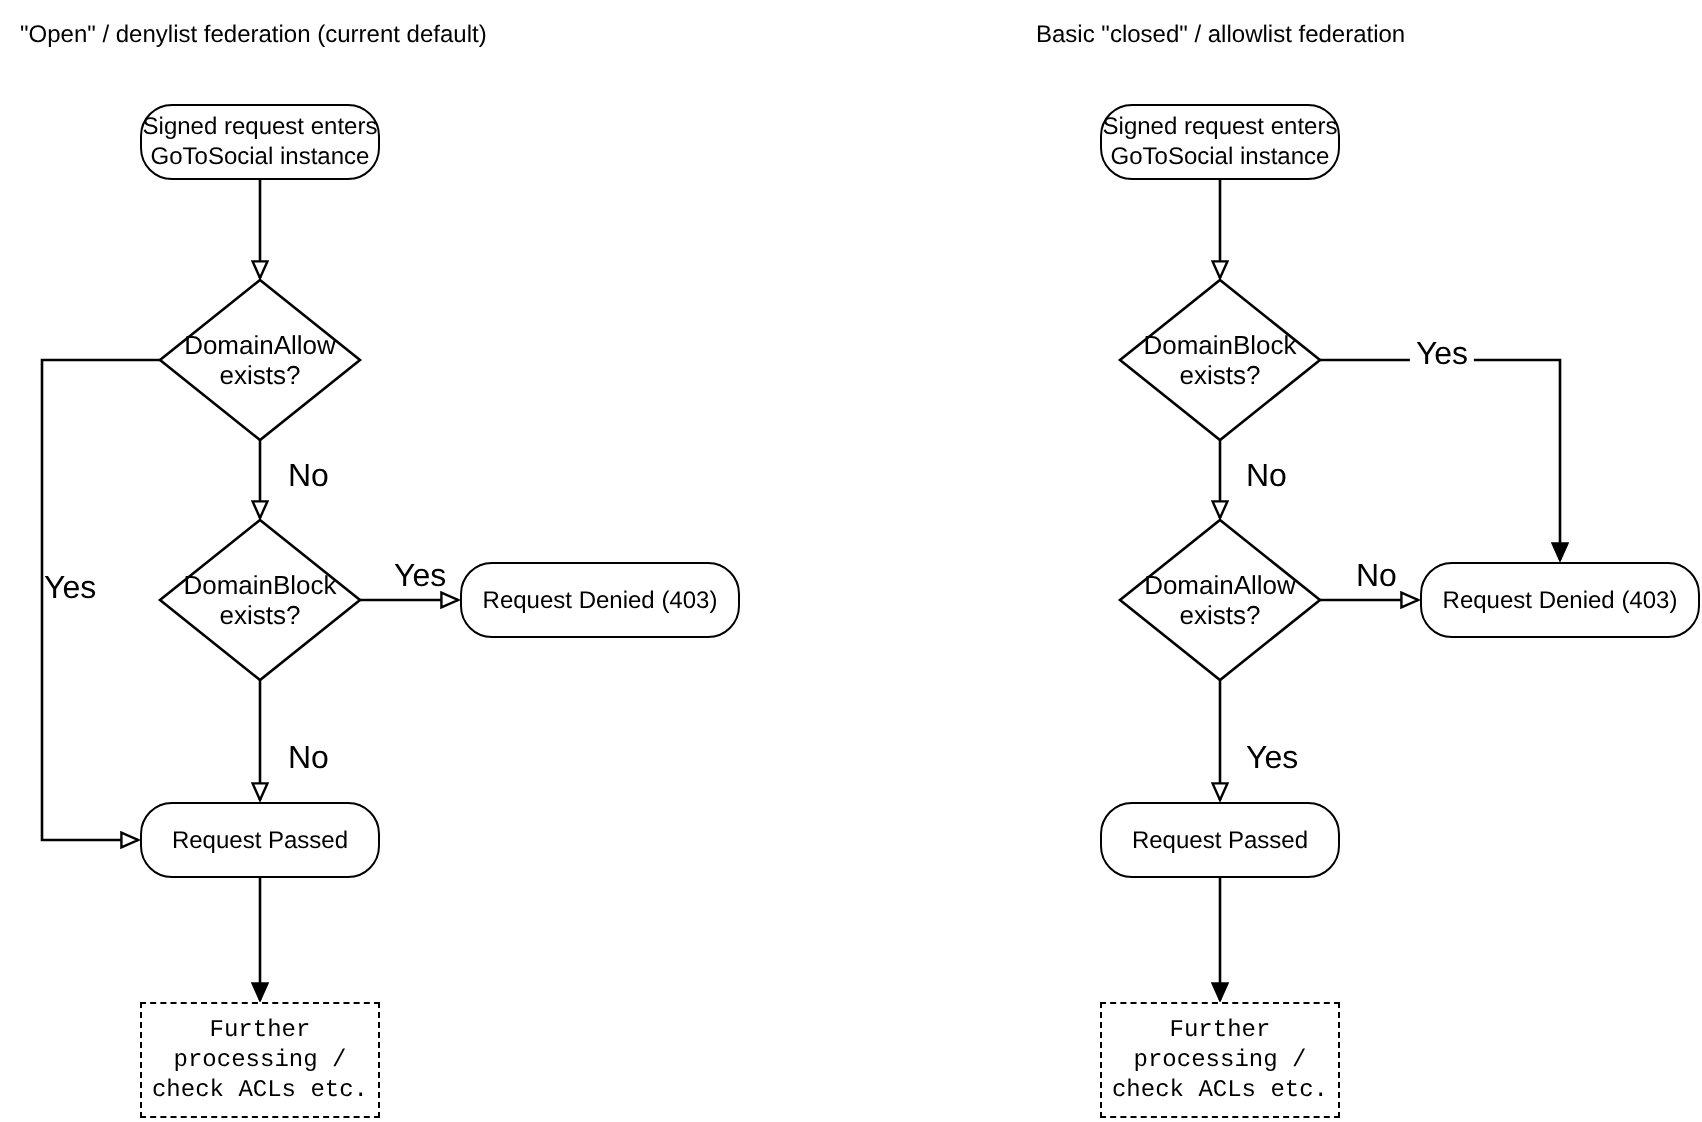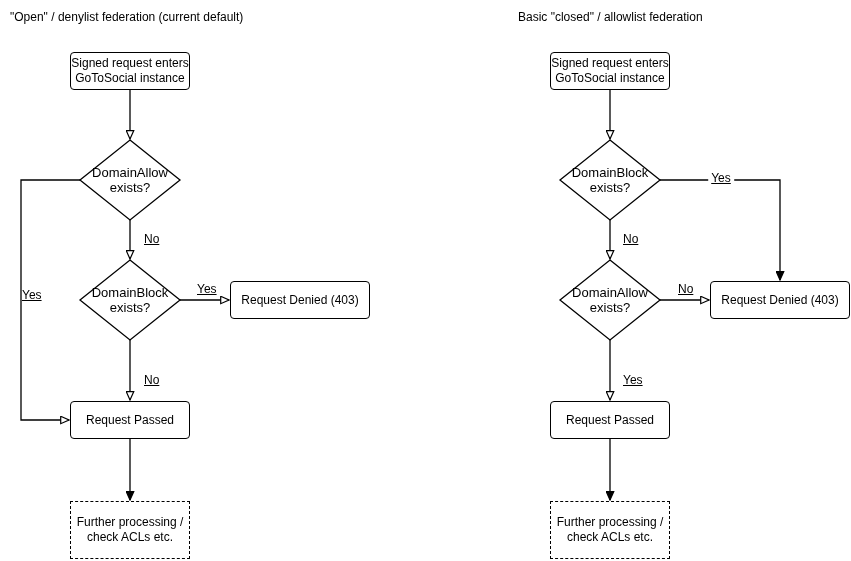--- a/index.html
+++ b/index.html
@@ -9,28 +9,28 @@
   }
   .wires{position:absolute;left:0;top:0;}
   .chart-title{
     position:absolute;font-size:12px;line-height:14px;white-space:nowrap;
   }
   .node{
     position:absolute;box-sizing:border-box;background:#ffffff;
     display:flex;align-items:center;justify-content:center;
     text-align:center;font-size:12px;line-height:15px;white-space:pre-line;
   }
-  .rounded{border:1.3px solid #000000;border-radius:4px;}
-  .dashed{border:1.3px dashed #000000;}
+  .rounded{border:1.3px solid #000000;border-radius:16px;}
+  .dashed{border:1.3px dashed #000000;font-family:Liberation Mono, monospace;}
   .diamond-text{
     position:absolute;display:flex;align-items:center;justify-content:center;
     text-align:center;font-size:13px;line-height:15px;white-space:pre-line;
   }
   .edge-label{
-    position:absolute;font-size:12px;line-height:14px;white-space:nowrap;text-decoration:underline;
+    position:absolute;font-size:16px;line-height:14px;white-space:nowrap;
   }
   .on-line{background:#ffffff;padding:0 3px;transform:translateX(-50%);}
 </style>
 </head>
 <body>
 
 <div class="canvas">
 
   <svg class="wires" width="851" height="561" viewBox="0 0 851 561">
     <defs>

